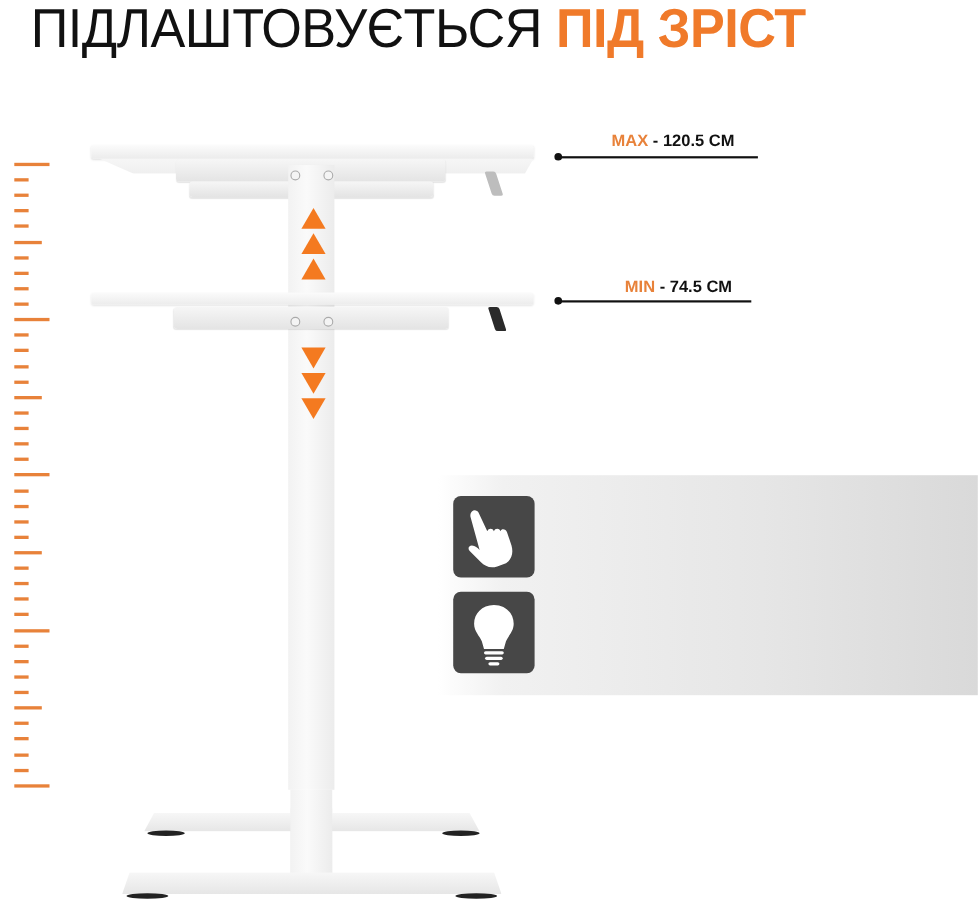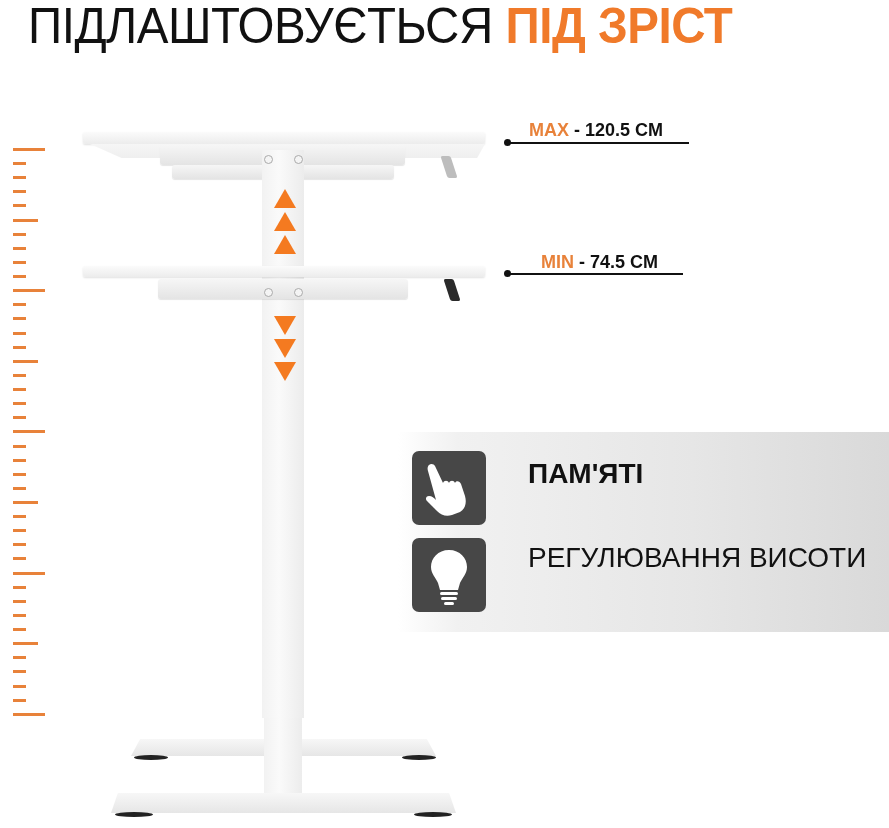--- a/index.html
+++ b/index.html
@@ -10,21 +10,21 @@
   
   .title { left:28px; top:-4px; font-size:50px; line-height:60px; white-space:nowrap;
            letter-spacing:-0.5px; color:#111; font-family:"Liberation Sans Narrow","Liberation Sans", sans-serif;
            transform:scaleX(0.95); transform-origin:left top; }
   .title .accent { color:#f07a2a; font-weight:bold; }
 
   
   .tick { position:absolute; left:13px; height:3px; background:#e8823a; }
 
   
-  .hlabel { font-size:18px; font-weight:bold; color:#111; white-space:nowrap; }
+  .hlabel { font-size:15px; font-weight:bold; color:#111; white-space:nowrap;margin-left:27px; }
   .hlabel .k { color:#e8823a; }
   .hline { height:2px; background:#111; }
   .hdot { width:7px; height:7px; border-radius:50%; background:#111; }
 
   
   .top { background:linear-gradient(#fbfbfb,#ececec); border-radius:2px; box-shadow:0 1px 2px rgba(0,0,0,0.12); }
   .frame { background:linear-gradient(#f6f6f6,#e4e4e4); border-radius:3px; box-shadow:0 1px 1px rgba(0,0,0,0.1); }
   .column { background:linear-gradient(90deg,#f2f2f2,#fafafa 40%,#ececec); }
   .foot { background:linear-gradient(#f7f7f7,#e6e6e6); }
   .glide { background:#222; border-radius:50%; height:5px; }
@@ -140,26 +140,24 @@
 <div class="abs hline" style="left:507px;top:273px;width:176px;"></div>
 
 <div class="abs panel"></div>
 
 <div class="abs ficon" style="left:412px;top:451px;">
   <svg width="74" height="74" viewBox="0 0 74 74">
     <path fill="#fff" d="M17 14 c2-2 5-1 6 1 l8 17 c1-3 5-3 6 0 c1-3 5-3 6 0 c1-3 5-2 6 1 l4 12 c2 7 0 13-5 16 l-8 3 c-6 2-11 0-15-4 l-10-10 c-2-2-1-5 2-5 c3 0 5 2 7 4 l-8-29 c-1-3 0-5 1-6z"></path>
   </svg>
 </div>
 <div class="abs ftext" style="left:528px;top:459px;">
-  <span class="b">ПАМ'ЯТІ</span>
 </div>
 
 <div class="abs ficon" style="left:412px;top:538px;">
   <svg width="74" height="74" viewBox="0 0 74 74">
     <path fill="#fff" d="M37 12 c-11 0-18 8-18 17 c0 7 5 11 7 16 l2 7 h18 l2-7 c2-5 7-9 7-16 c0-9-7-17-18-17z"></path>
     <rect x="28" y="54" width="18" height="3" rx="1.5" fill="#fff"></rect>
     <rect x="29" y="59" width="16" height="3" rx="1.5" fill="#fff"></rect>
     <rect x="32" y="64" width="10" height="3" rx="1.5" fill="#fff"></rect>
   </svg>
 </div>
 <div class="abs ftext" style="left:528px;top:543px;">
-  <span>РЕГУЛЮВАННЯ ВИСОТИ</span>
 </div>
 
 </body></html>

